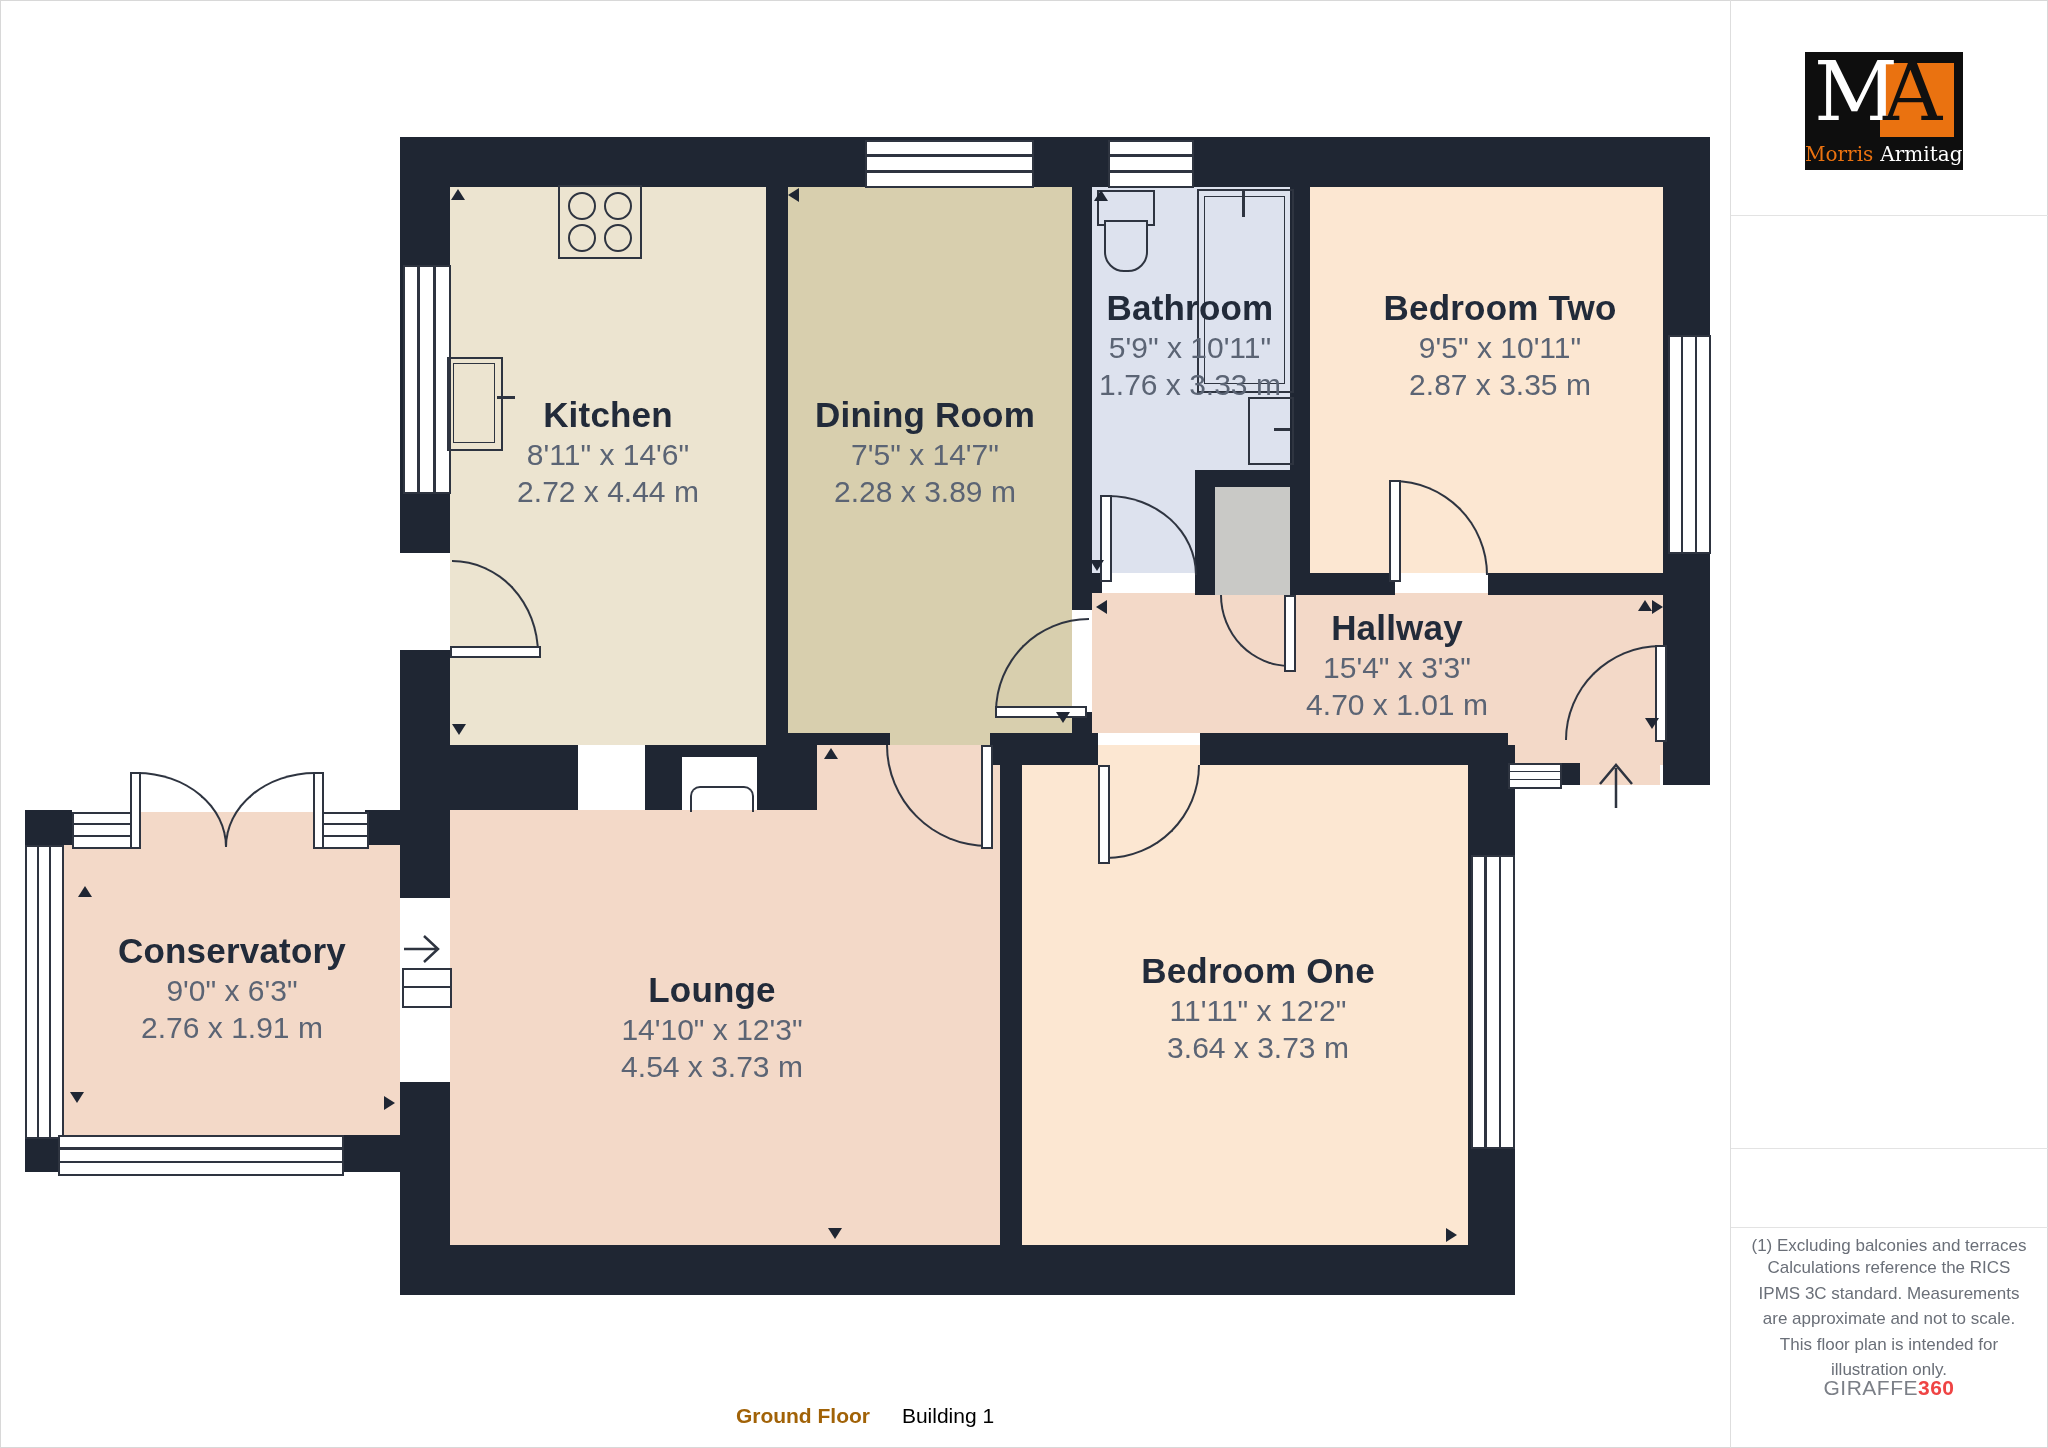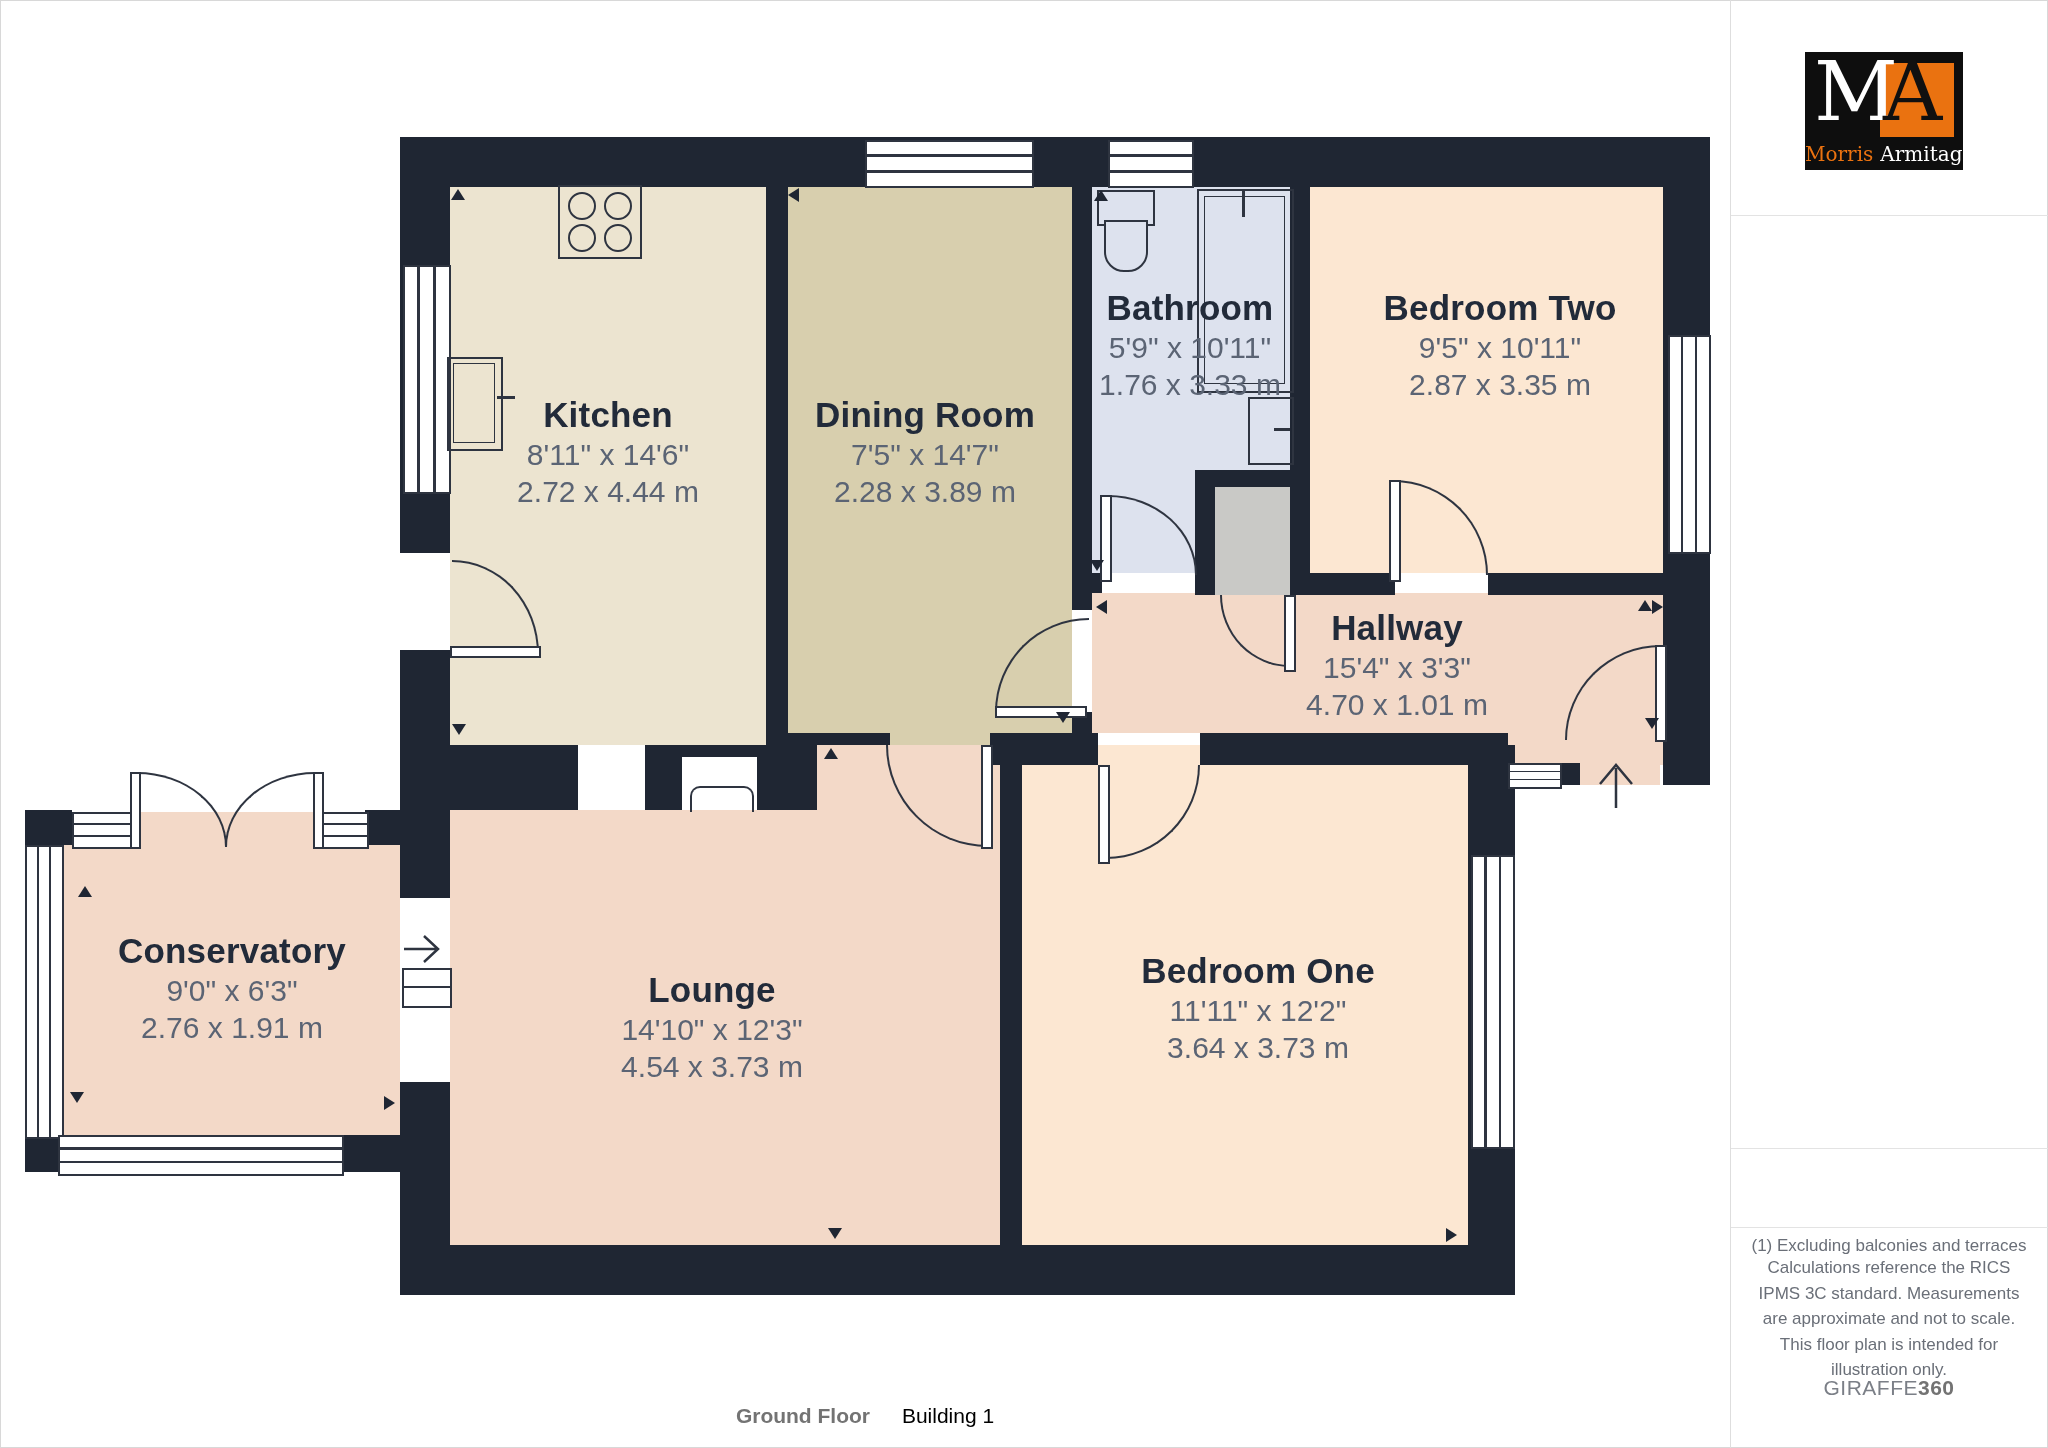--- a/index.html
+++ b/index.html
@@ -42,23 +42,23 @@
   .logo .nm .n1{color:#ea7210;}
   .logo .nm .n2{color:#ffffff;margin-left:7px;}
   .areablock{position:absolute;left:1730px;top:616px;width:318px;text-align:center;}
   .area-title{font-size:26px;font-weight:bold;color:#222b3a;}
   .area-title sup{font-size:13px;font-weight:bold;}
   .area-val{font-size:25px;color:#545e6d;margin-top:13px;}
   .footnote{position:absolute;left:1736px;top:1236px;width:306px;text-align:center;font-size:17px;color:#6a6f78;}
   .disclaimer{position:absolute;left:1754px;top:1255px;width:270px;text-align:center;font-size:17px;line-height:1.5;color:#6a6f78;}
   .giraffe{position:absolute;left:1730px;top:1376px;width:318px;text-align:center;font-size:21px;letter-spacing:.5px;}
   .giraffe .g1{color:#7b7f87;}
-  .giraffe .g2{color:#737373;font-weight:bold;}
+  .giraffe .g2{color:#ef4444;font-weight:bold;}
   .planfooter{position:absolute;left:0;top:1404px;width:1730px;text-align:center;font-size:21px;}
-  .planfooter .pf1{font-weight:bold;color:#737373;}
+  .planfooter .pf1{font-weight:bold;color:#a16207;}
   .planfooter .pf2{color:#000000;margin-left:26px;}
   .arrow-svg{position:absolute;z-index:35;}
 </style>
 </head>
 <body>
 
 <div id="canvas">
 
   <div class="f c-kit" style="left:450px;top:187px;width:316px;height:558px"></div>
   <div class="f c-din" style="left:788px;top:187px;width:284px;height:558px"></div>

